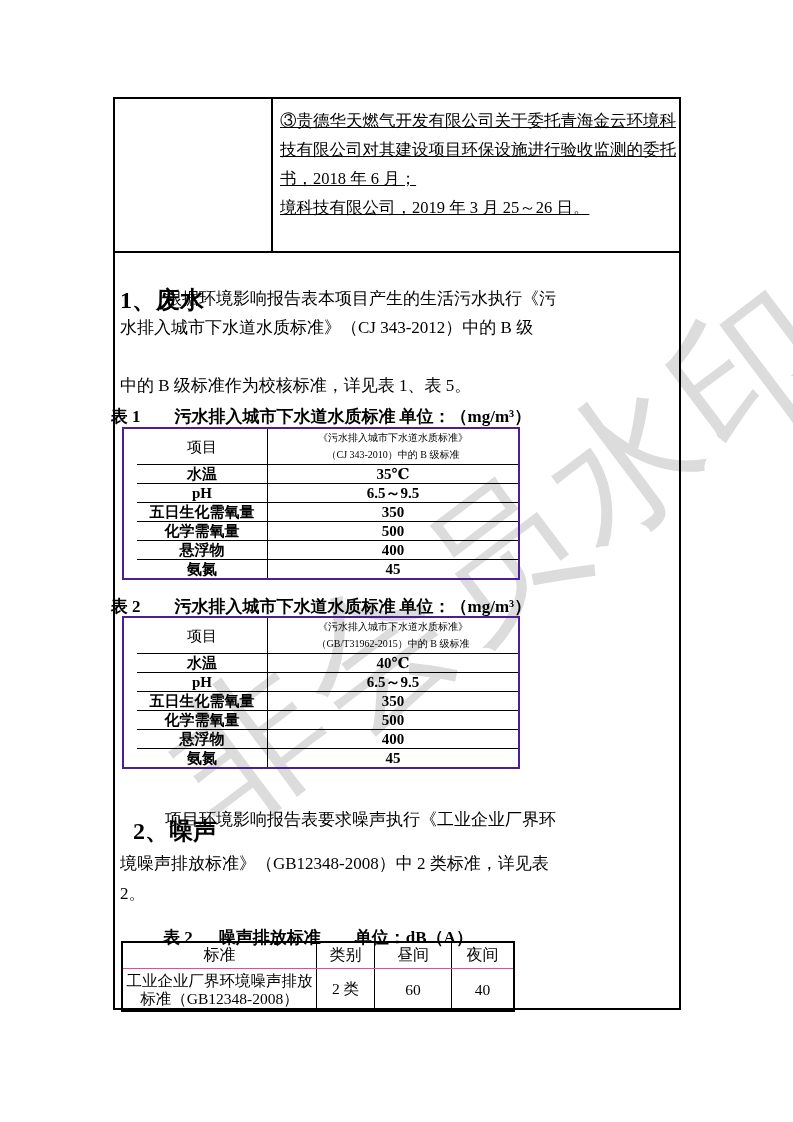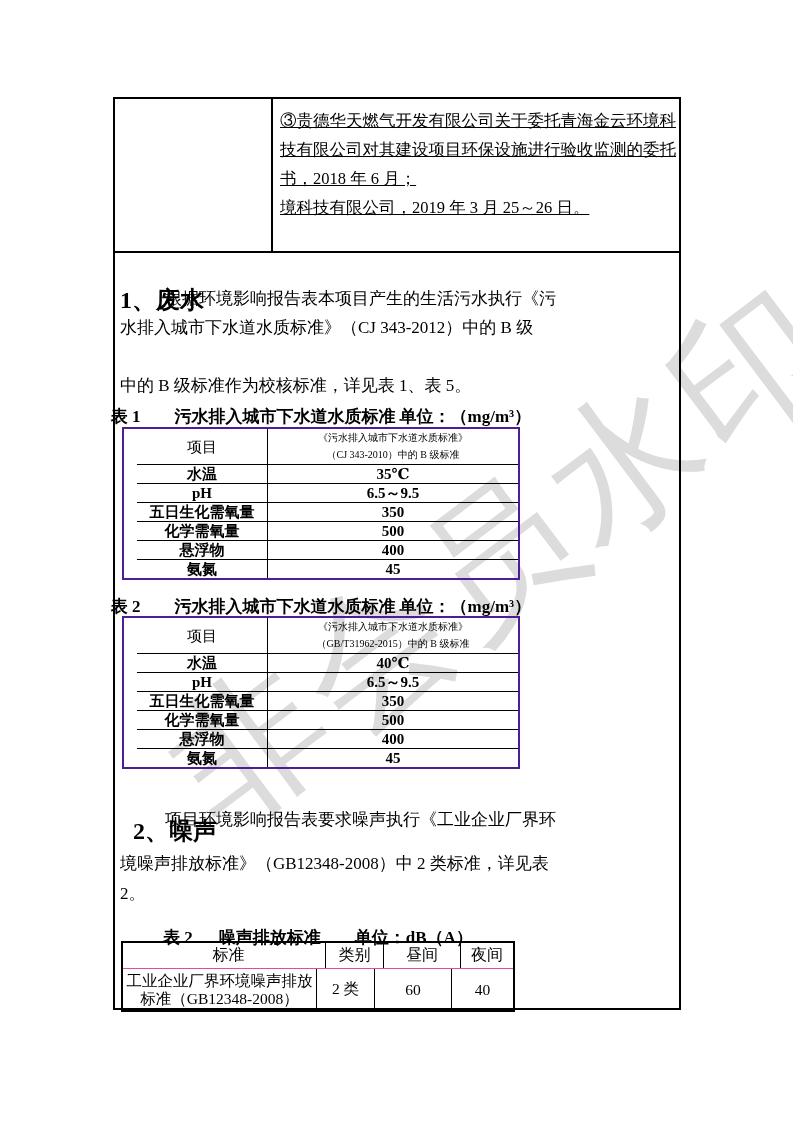--- a/index.html
+++ b/index.html
@@ -46,21 +46,21 @@
   .wt-hrow { display:grid; grid-template-columns:131px 1fr; height:35px; }
   .wt-drow { display:grid; grid-template-columns:131px 1fr; height:19px; border-top:1px solid #000;font-weight:bold; }
   .wt-c1 { border-right:1px solid #000; text-align:center; font-size:15px; line-height:18px;
            display:flex; align-items:center; justify-content:center; }
   .wt-c2 { text-align:center; font-size:15px; line-height:18px;
            display:flex; align-items:center; justify-content:center; flex-direction:column; }
   .wt-hline { font-size:10px; line-height:16.5px; white-space:nowrap; }
 
   
   .ntable { border:2px solid #000; background:transparent; width:394px; }
-  .nt-hrow { display:grid; grid-template-columns:194px 58px 77px 1fr; height:25px;padding-left:9px; }
+  .nt-hrow { display:grid; grid-template-columns:194px 58px 77px 1fr; height:25px; }
   .nt-drow { display:grid; grid-template-columns:194px 58px 77px 1fr; height:42px; border-top:1px solid #ec4899; }
   .nt-c { display:flex; align-items:center; justify-content:center; flex-direction:column;
           text-align:center; font-size:15.5px; border-right:1px solid #000; }
   .nt-c:last-child { border-right:none; }
   .nt-hrow .nt-c { font-size:16px; }
   .nt-line { line-height:18px; white-space:nowrap; }
 </style>
 </head>
 <body>
 

